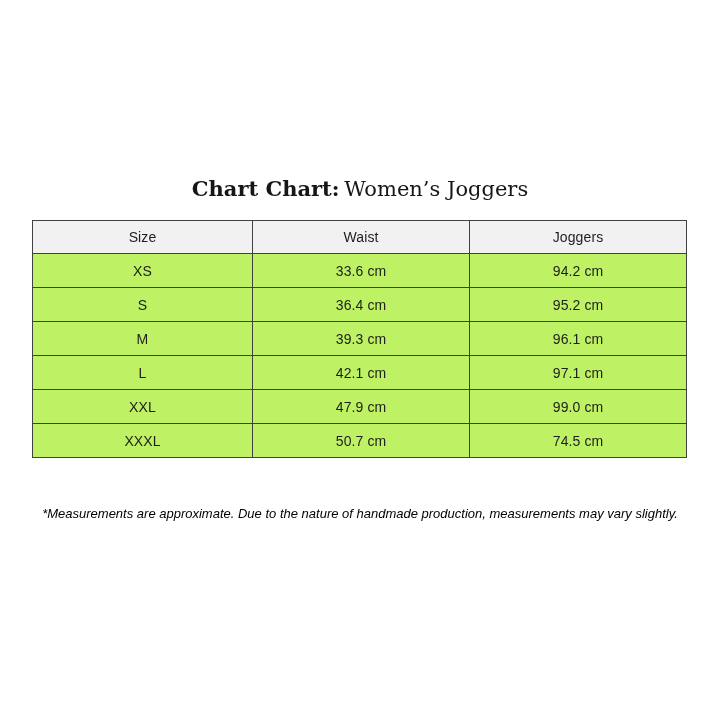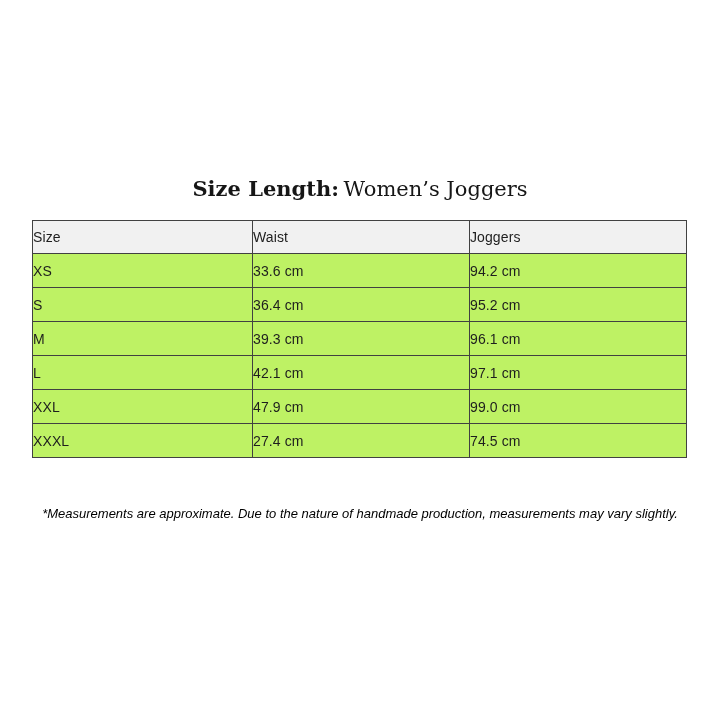--- a/index.html
+++ b/index.html
@@ -39,21 +39,21 @@
     position: absolute;
     top: 220px;
     left: 32px;
     width: 654px;
     border-collapse: collapse;
     table-layout: fixed;
   }
   .size-chart th,
   .size-chart td {
     border: 1px solid #414141;
-    text-align: left;
+    text-align: center;
     vertical-align: middle;
     padding: 0;
     font-size: 14px;
     letter-spacing: 0.1px;
     color: #1e1e1e;
   }
   .size-chart thead th {
     background: #f1f1f1;
     font-weight: 400;
     height: 32px;
@@ -75,21 +75,21 @@
     font-size: 13px;
     line-height: 18px;
     color: #000000;
     white-space: nowrap;
   }
 </style>
 </head>
 <body>
 
 <div class="page-title">
-  <span class="title-prefix">Size Length:</span><span class="title-product">Women’s Joggers</span>
+  <span class="title-prefix">Chart Chart:</span><span class="title-product">Women’s Joggers</span>
 </div>
 
 <table class="size-chart">
   <colgroup>
     <col class="col-size">
     <col class="col-waist">
     <col class="col-length">
   </colgroup>
   <thead>
     <tr>
@@ -119,19 +119,19 @@
       <td>42.1 cm</td>
       <td>97.1 cm</td>
     </tr>
     <tr>
       <td>XXL</td>
       <td>47.9 cm</td>
       <td>99.0 cm</td>
     </tr>
     <tr>
       <td>XXXL</td>
-      <td>27.4 cm</td>
+      <td>50.7 cm</td>
       <td>74.5 cm</td>
     </tr>
   </tbody>
 </table>
 
 <div class="footnote">*Measurements are approximate. Due to the nature of handmade production, measurements may vary slightly.</div>
 
 </body></html>

